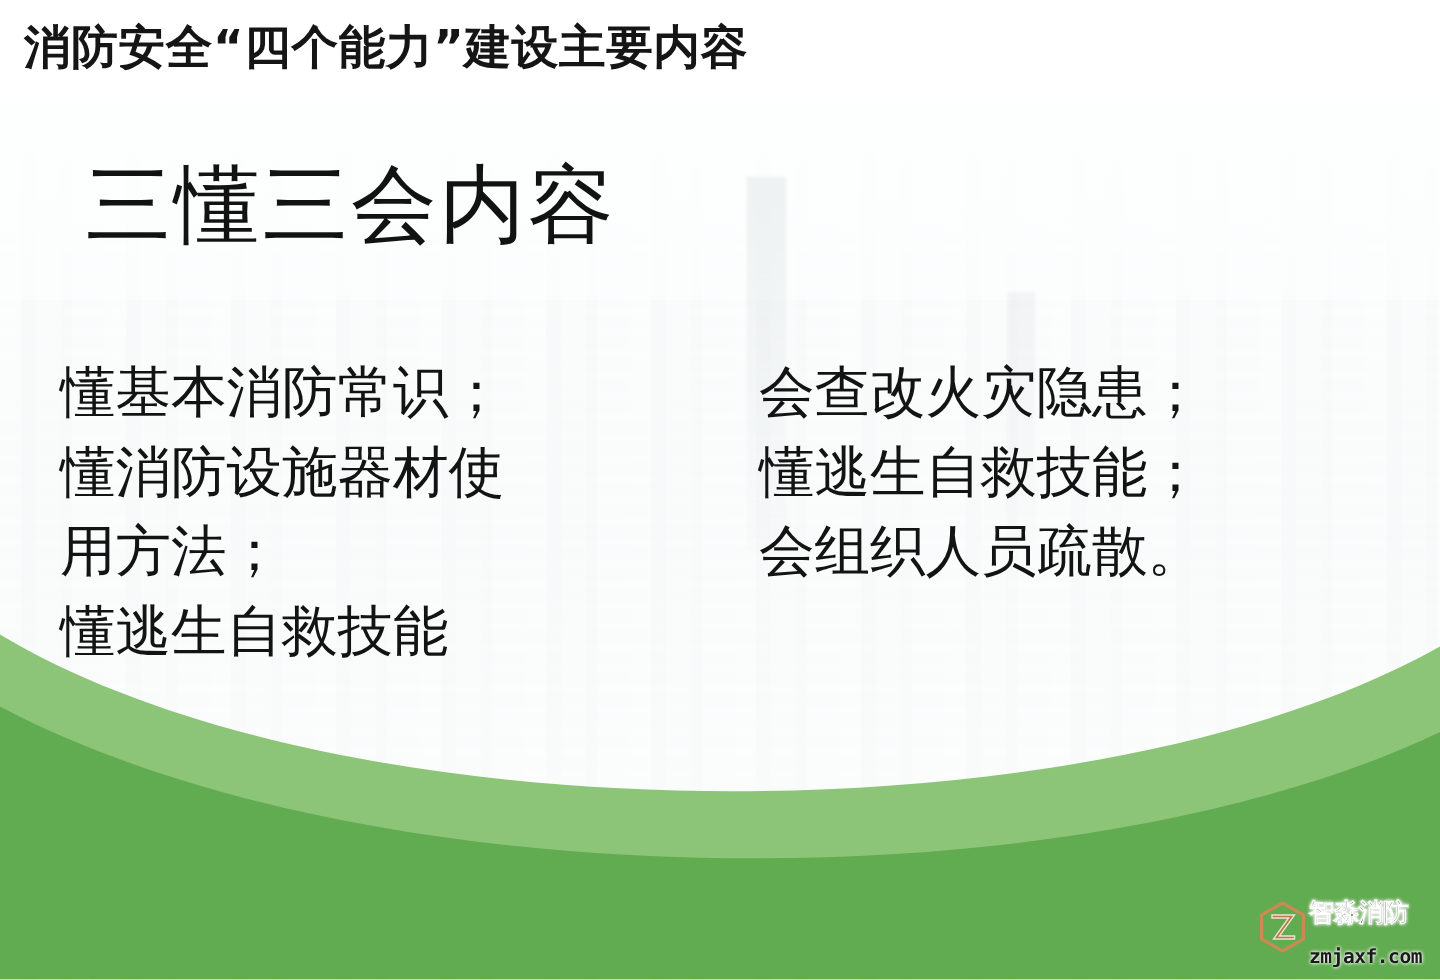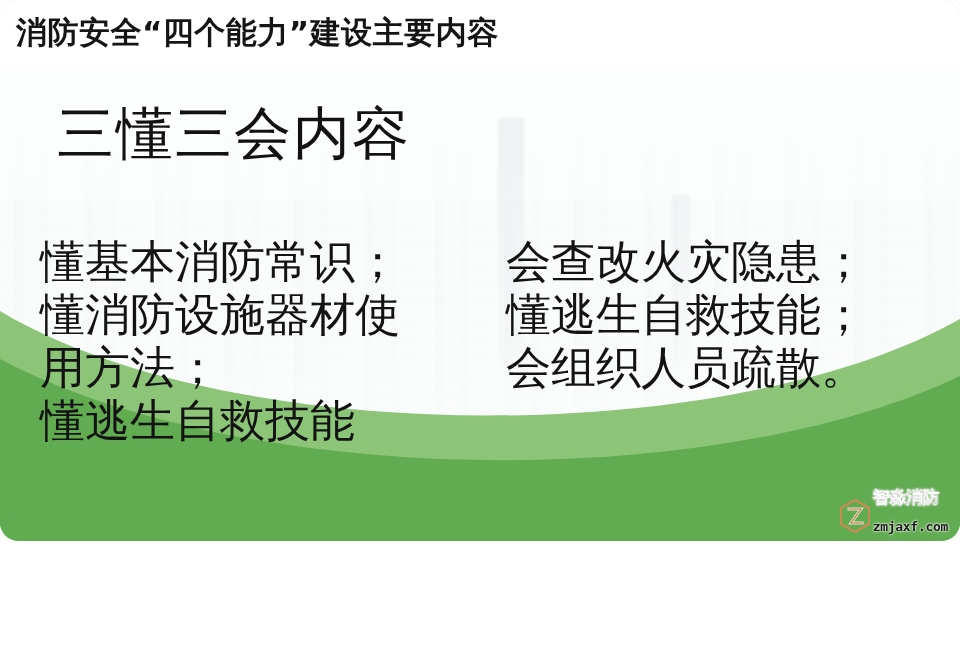--- a/index.html
+++ b/index.html
@@ -4,25 +4,24 @@
 <title>消防安全"四个能力"建设主要内容</title>
 <style>
   html, body {
     margin: 0;
     padding: 0;
     background: #ffffff;
   }
   #slide {
     position: relative;
     width: 960px;
-    height: 541px;
+    height: 653px;
     overflow: hidden;
     background: #0ea5e9;
     font-family: "Liberation Serif", "DejaVu Serif", serif;
-    border-radius: 19px;
   }
 
   
   .bg-photo {
     position: absolute;
     inset: 0;
     z-index: 0;
     background:
       
       linear-gradient(to bottom,
@@ -114,48 +113,48 @@
     letter-spacing: 0.5px;
     color: #151515;
     white-space: nowrap;
   }
 
   
   .section-heading {
     position: absolute;
     left: 57px; top: 103px;
     z-index: 7;
-    font-family: Liberation Mono, monospace;
+    font-family: Liberation Serif, serif;
     font-size: 57px;
     line-height: 70px;
     letter-spacing: 2px;
     color: #121212;
     white-space: nowrap;
   }
 
   
   .col {
     position: absolute;
     z-index: 7;
     font-family: "Liberation Serif", "DejaVu Serif", serif;
-    font-size: 45px;
+    font-size: 37px;
     line-height: 53px;
     color: #131313;
     white-space: pre-line;
   }
   .col-left  { left: 40px;  top: 236px; width: 430px; }
   .col-right { left: 506px; top: 236px; width: 430px; }
 
   
   .watermark {
     position: absolute;
     right: 12px; bottom: 8px;
     z-index: 9;
     display: flex;
-    align-items: flex-end;
+    align-items: flex-start;
     gap: 3px;
   }
   .wm-mark {
     width: 30px; height: 34px;
     flex: 0 0 auto;
   }
   .wm-text { display: flex; flex-direction: column; line-height: 1; }
   .wm-name {
     font-family: "DejaVu Sans", "Liberation Sans", sans-serif;
     font-weight: bold;

